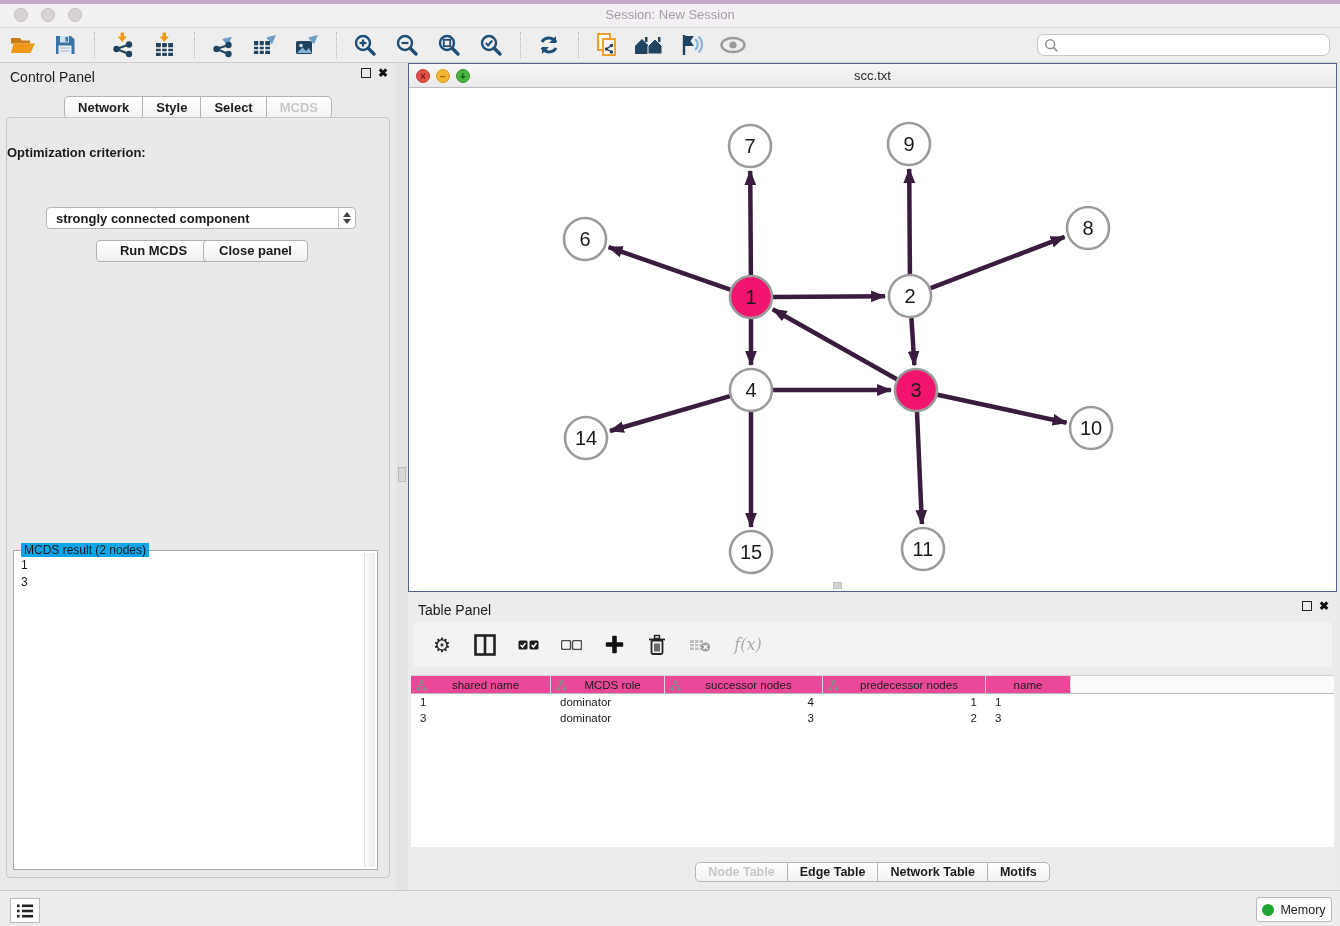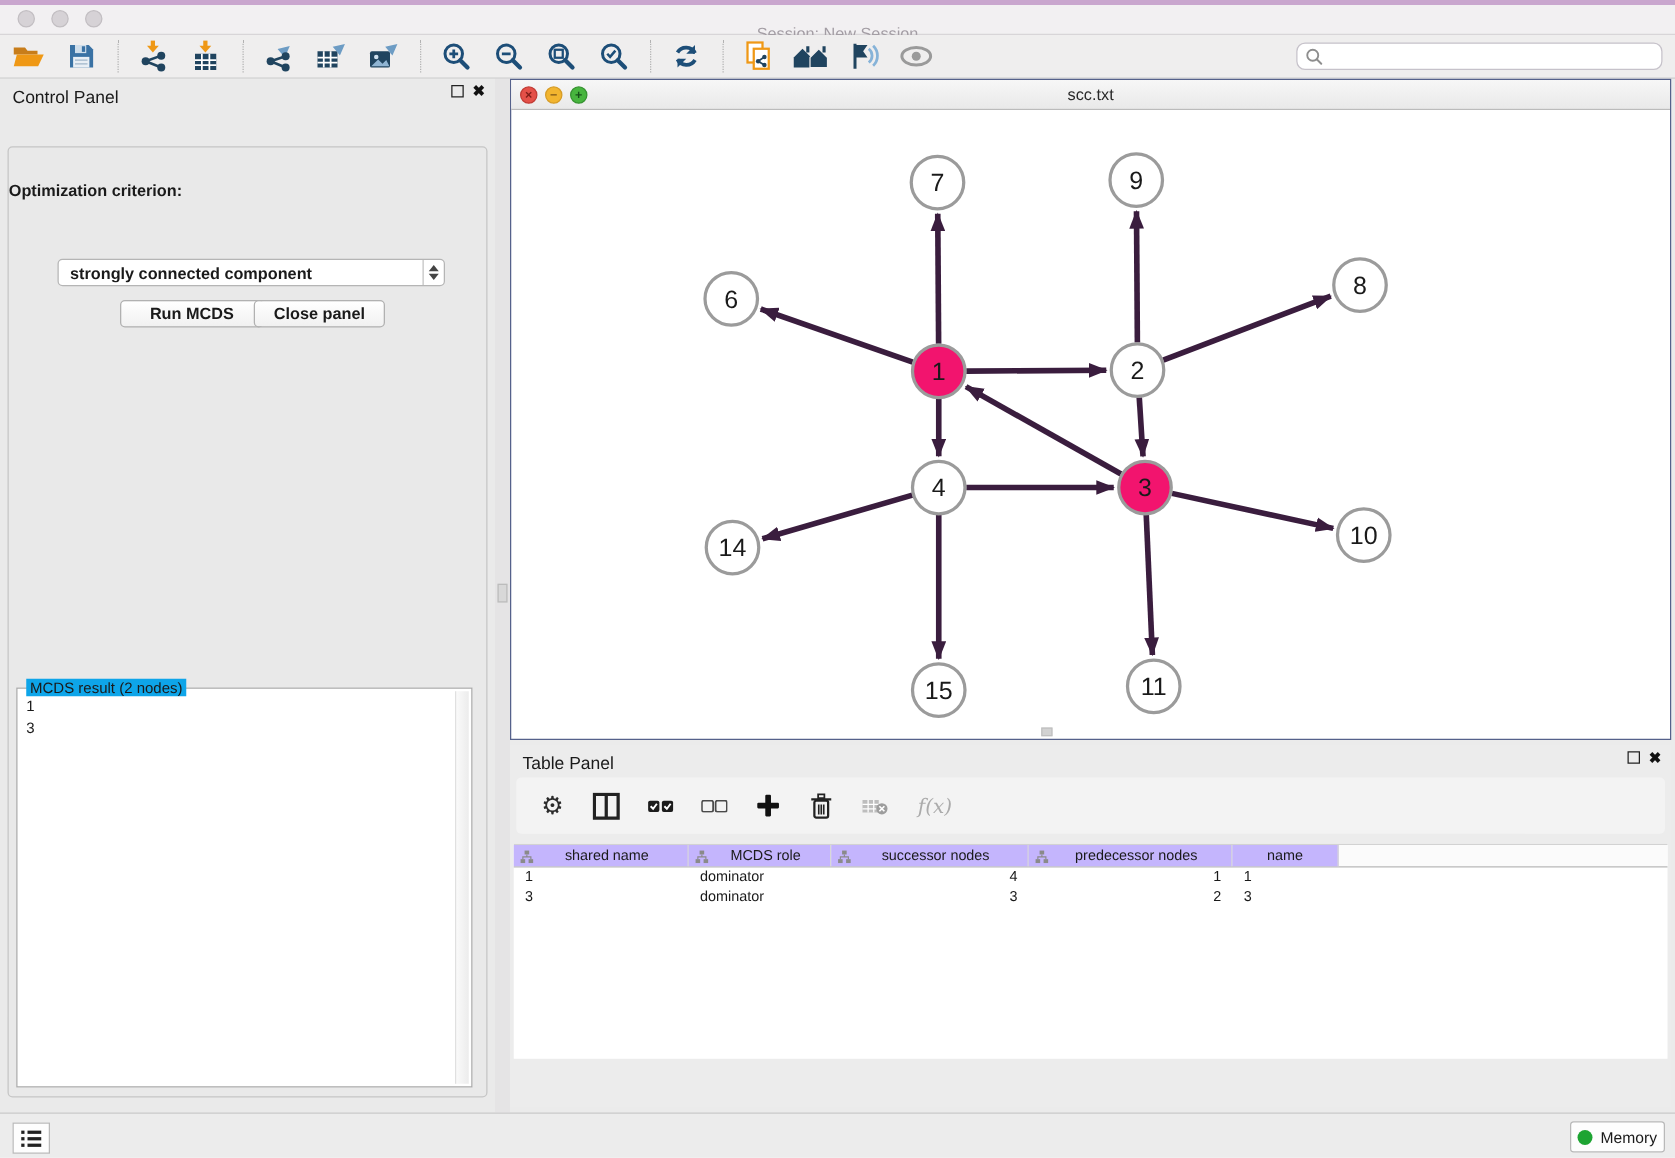--- a/index.html
+++ b/index.html
@@ -5,21 +5,21 @@
   * { margin:0; padding:0; box-sizing:border-box; }
   html,body { width:1340px; height:926px; }
   #app { position:relative; width:1340px; height:926px; background:#ebebeb;
          font-family:"Liberation Sans",sans-serif; overflow:hidden; color:#1a1a1a; }
 
   
   .top-strip { position:absolute; left:0; top:0; width:100%; height:4px; background:#c9a6ce; }
   .titlebar { position:absolute; left:0; top:4px; width:100%; height:24px; background:#f2f0f2;
               border-bottom:1px solid #d8d5d8; }
   .titlebar .win-title { position:absolute; left:0; right:0; top:3px; text-align:center;
-              font-size:13px; color:#a39da4;margin-top:12px; }
+              font-size:13px; color:#a39da4; }
   .traffic-gray { position:absolute; left:14px; top:4px; display:flex; gap:13px; }
   .traffic-gray i { width:14px; height:14px; border-radius:50%; background:#d6d2d6; border:1px solid #c2bec2; }
 
   
   .toolbar { position:absolute; left:0; top:28px; width:100%; height:35px; background:#efeeee;
              border-bottom:1px solid #cccccc; display:flex; align-items:center; padding-left:8px; }
   .tbi { width:30px; height:30px; display:flex; align-items:center; justify-content:center; margin-right:12px; }
   .tbsep { width:1px; height:26px; border-left:1px dotted #b2b2b2; margin:0 13px 0 2px; }
   .search-wrap { position:absolute; left:1037px; top:6px; width:293px; height:22px; background:#fff;
                  border:1px solid #c6c2ca; border-radius:7px; display:flex; align-items:center; padding-left:6px; }
@@ -89,21 +89,21 @@
   
   .table-panel { position:absolute; left:408px; top:596px; width:929px; height:290px; background:#ececec; }
   .tp-toolbar { position:absolute; left:5px; right:5px; top:26px; height:45px; background:#f3f3f3;
                 border-radius:4px; display:flex; align-items:center; padding-left:17px; gap:19px; }
   .tpi { display:flex; align-items:center; justify-content:center; width:24px; height:24px; }
   .gear-glyph { font-size:20px; color:#2b2b2b; line-height:20px; }
   .fx-label { font-family:"DejaVu Serif",serif; font-style:italic; font-size:16px; color:#ababab; }
   .tp-table { position:absolute; left:3px; right:3px; top:79px; height:172px; background:#fff; }
   .thead { display:flex; height:19px; border-top:1px solid #d2d2d2; border-bottom:1px solid #b9b9b9; background:#fbfbfb; }
   .th { position:relative; display:flex; align-items:center; justify-content:center; font-size:11.5px;
-        border-right:1px solid #d8d8d8; background:#c4b5fd; }
+        border-right:1px solid #d8d8d8; background:#ec4899; }
   .th .col-icon { position:absolute; left:5px; top:4px; }
   .tr { display:flex; height:16px; }
   .td { font-size:11.5px; line-height:16px; padding:0 9px; overflow:hidden; white-space:nowrap; }
   .tp-tabs { position:absolute; left:0; right:0; bottom:4px; display:flex; justify-content:center; }
   .tp-tabs .seg { font-size:12.5px; padding:2px 12px; }
 
   
   .status-bar { position:absolute; left:0; top:890px; width:100%; height:36px; background:#ececec;
                 border-top:1px solid #c9c9c9; }
   .list-btn { position:absolute; left:10px; top:7px; width:30px; height:25px; background:#fdfdfd;
@@ -280,20 +280,28 @@
   </div>
 
   <div class="control-panel">
     <div class="panel-header">
       <span class="ph-title">Control Panel</span>
       <span class="ph-icons">
         <span class="float-icon"></span>
         <span class="close-icon">✖</span>
       </span>
     </div>
+    <div class="cp-tabs">
+        <div class="segs" id="cp-tabs">
+          <div class="seg">Network</div>
+          <div class="seg">Style</div>
+          <div class="seg">Select</div>
+          <div class="seg active">MCDS</div>
+        </div>
+      </div>
     <div class="cp-box">
       <div class="opt-label">Optimization criterion:</div>
       <div class="dropdown">
         <span class="dd-value">strongly connected component</span>
         <span class="dd-stepper">
             <i class="dd-up"></i>
             <i class="dd-down"></i>
           </span>
       </div>
       <div class="btn btn-run">Run MCDS</div>
@@ -508,20 +516,28 @@
           </div>
           <div class="tr">
             <div class="td" style="width: 140px; text-align: left;">3</div>
             <div class="td" style="width: 114px; text-align: left;">dominator</div>
             <div class="td" style="width: 158px; text-align: right;">3</div>
             <div class="td" style="width: 163px; text-align: right;">2</div>
             <div class="td" style="width: 85px; text-align: left;">3</div>
           </div>
         </div>
     </div>
+    <div class="tp-tabs">
+        <div class="segs" id="tbl-tabs">
+          <div class="seg active">Node Table</div>
+          <div class="seg">Edge Table</div>
+          <div class="seg">Network Table</div>
+          <div class="seg">Motifs</div>
+        </div>
+      </div>
   </div>
 
   <div class="status-bar">
     <span class="list-btn">
       <svg width="18" height="16" viewBox="0 0 18 16">
           <rect x="1" y="1.5" width="2.6" height="2.6" fill="#222"></rect>
           <rect x="1" y="6.7" width="2.6" height="2.6" fill="#222"></rect>
           <rect x="1" y="11.9" width="2.6" height="2.6" fill="#222"></rect>
           <rect x="6" y="1.5" width="11" height="2.6" fill="#222"></rect>
           <rect x="6" y="6.7" width="11" height="2.6" fill="#222"></rect>

